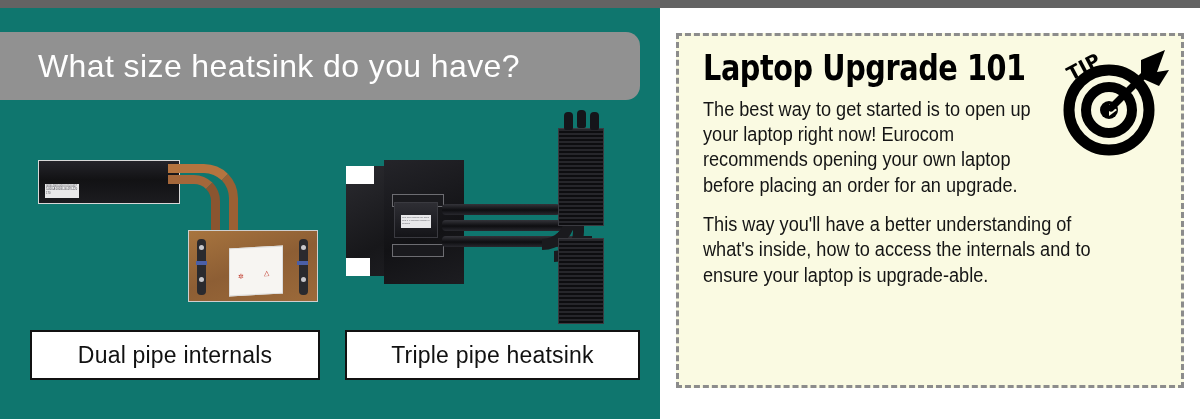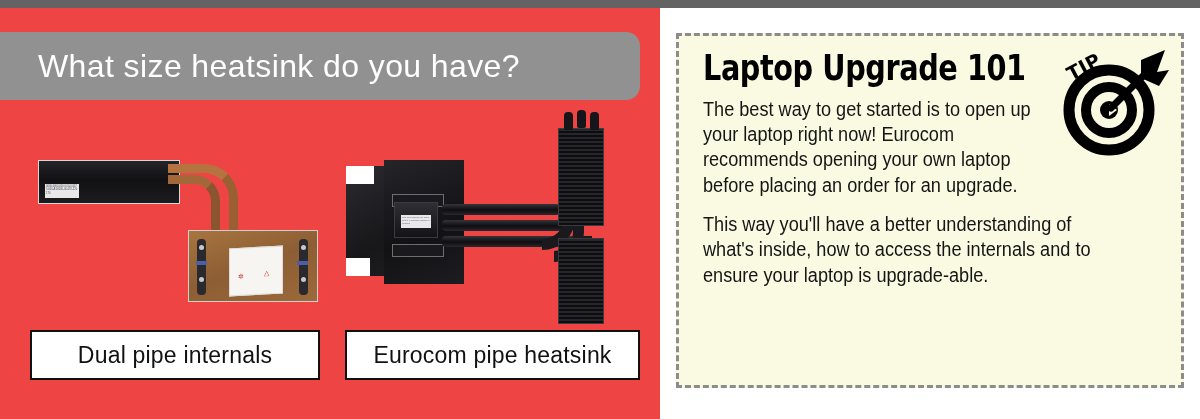--- a/index.html
+++ b/index.html
@@ -21,21 +21,21 @@
     left: 0; top: 0;
     width: 1200px; height: 8px;
     background: #636363;
   }
 
   
   #left-column {
     position: absolute;
     left: 0; top: 8px;
     width: 660px; height: 411px;
-    background: #ef4444;
+    background: #0f766e;
   }
 
   
   #header-bar {
     position: absolute;
     left: 0; top: 24px;
     width: 640px; height: 68px;
     background: #919191;
     border-top-right-radius: 14px;
     border-bottom-right-radius: 14px;
@@ -393,21 +393,21 @@
       <div class="tri-nub" style="left:231px; top:2px;"></div>
       <div class="tri-nub" style="left:244px; top:4px;"></div>
     </div>
   </div>
 
   <div id="captions">
     <div id="caption-box-dual" class="caption-box">
       <span class="ctext">Dual pipe internals</span>
     </div>
     <div id="caption-box-triple" class="caption-box">
-      <span class="ctext">Eurocom pipe heatsink</span>
+      <span class="ctext">Triple pipe heatsink</span>
     </div>
   </div>
 </div>
 
 <div id="tip-panel">
   <div id="tip-panel-inner">
 
     <div id="tip-title">Laptop Upgrade 101</div>
 
     <p id="tip-para-1" class="tip-para">The best way to get started is to open up your laptop right now! Eurocom recommends opening your own laptop before placing an order for an upgrade.</p>

